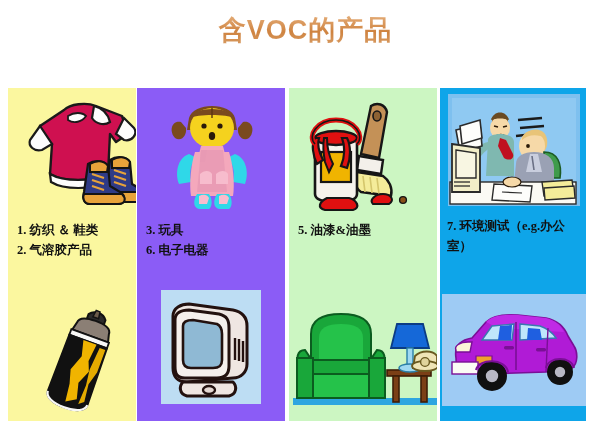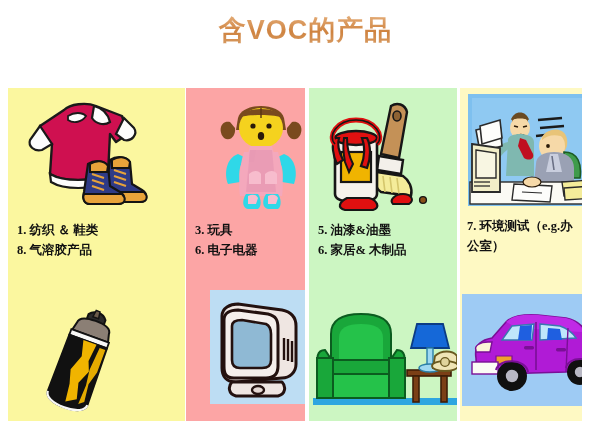--- a/index.html
+++ b/index.html
@@ -41,24 +41,24 @@
     left: 8px;
     width: 595px;
     height: 333px;
     display: flex;
     align-items: stretch;
   }
   .col {
     position: relative;
     overflow: hidden;
   }
-  .col-1 { width: 177px; background: #fbf79f; }
-  .col-2 { width: 119px; background: #fca5a5; margin-left: 1px; }
+  .col-1 { width: 128px; background: #fbf79f; }
+  .col-2 { width: 148px; background: #8b5cf6; margin-left: 1px; }
   .col-3 { width: 148px; background: #ccf6c2; margin-left: 4px; }
-  .col-4 { width: 122px; background: #fef9c3; margin-left: 3px; }
+  .col-4 { width: 146px; background: #0ea5e9; margin-left: 3px; }
 
   
   .col-text {
     position: absolute;
     left: 9px;
     right: 6px;
     top: 132px;
     font-size: 12.5px;
     line-height: 1.62;
     color: #111111;
@@ -124,21 +124,21 @@
           <path d="M-4 12 C2 8 10 8 14 14 L13 20 L-4 20 Z" fill="#e8a33a" stroke="#141414" stroke-width="2"></path>
 
           <path d="M-2 22 L10 26 M-2 28 L10 32 M-2 34 L10 38" stroke="#e8a33a" stroke-width="2" fill="none"></path>
           <path d="M20 18 L32 22 M20 24 L32 28 M20 30 L32 34" stroke="#e8a33a" stroke-width="2" fill="none"></path>
         </g>
       </svg>
     </div>
 
     <div class="col-text">
       <div class="line">1.  纺织 ＆ 鞋类</div>
-      <div class="line">8.  气溶胶产品</div>
+      <div class="line">2.  气溶胶产品</div>
     </div>
 
     <div class="art art-bot-1">
       <svg width="120" height="110" viewBox="0 0 120 110">
         <g transform="rotate(20 60 55)">
 
           <path d="M52 8 C56 2 66 2 70 8 L70 16 L52 16 Z" fill="#2b2b2b" stroke="#121212" stroke-width="2"></path>
           <path d="M58 2 L62 2 L63 9 L57 9 Z" fill="#6b5b4b" stroke="#121212" stroke-width="1.5"></path>
 
           <path d="M44 20 C44 14 50 12 61 12 C72 12 78 14 78 20 L80 28 L42 28 Z" fill="#8b7f75" stroke="#121212" stroke-width="2"></path>
@@ -251,21 +251,20 @@
         <path d="M16 50 C8 42 18 26 37 26 C56 26 66 42 58 50" fill="none" stroke="#161616" stroke-width="1.6"></path>
 
         <path d="M28 104 C20 108 18 114 26 116 L54 116 C62 114 58 106 50 104 Z" fill="#e01010" stroke="#161616" stroke-width="2.2"></path>
         <path d="M84 100 C92 100 96 106 90 110 L74 110 C70 106 76 100 84 100 Z" fill="#e01010" stroke="#161616" stroke-width="2"></path>
         <circle cx="104" cy="106" r="3.4" fill="#8a4f18" stroke="#161616" stroke-width="1.4"></circle>
       </svg>
     </div>
 
     <div class="col-text">
       <div class="line">5.  油漆&amp;油墨</div>
-      <div class="line">6.  家居&amp;  木制品</div>
     </div>
 
     <div class="art art-bot-3">
       <svg width="146" height="116" viewBox="0 0 146 116">
 
         <rect x="0" y="100" width="146" height="7" fill="#2ea6e0"></rect>
 
         <path d="M18 36 C18 22 28 16 48 16 C68 16 78 22 78 36 L78 66 L18 66 Z" fill="#19a73a" stroke="#0b5c1f" stroke-width="2"></path>
         <path d="M26 40 C26 30 34 26 48 26 C62 26 70 30 70 40 L70 64 L26 64 Z" fill="#25c24a"></path>
 

